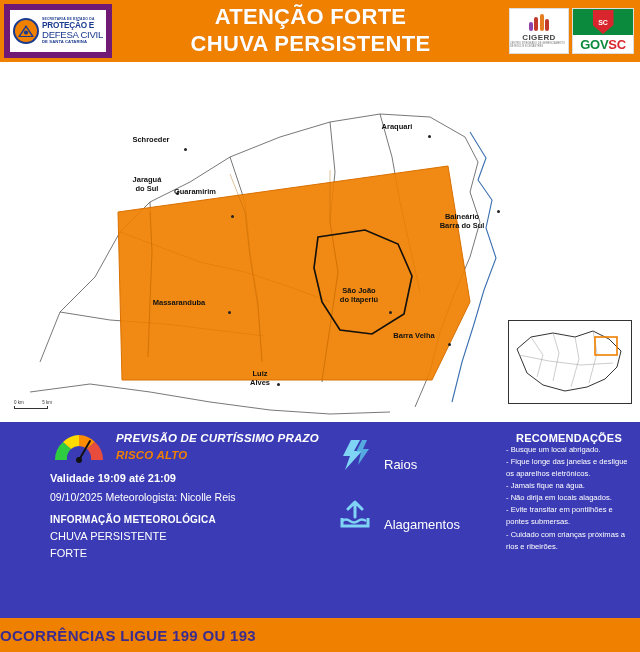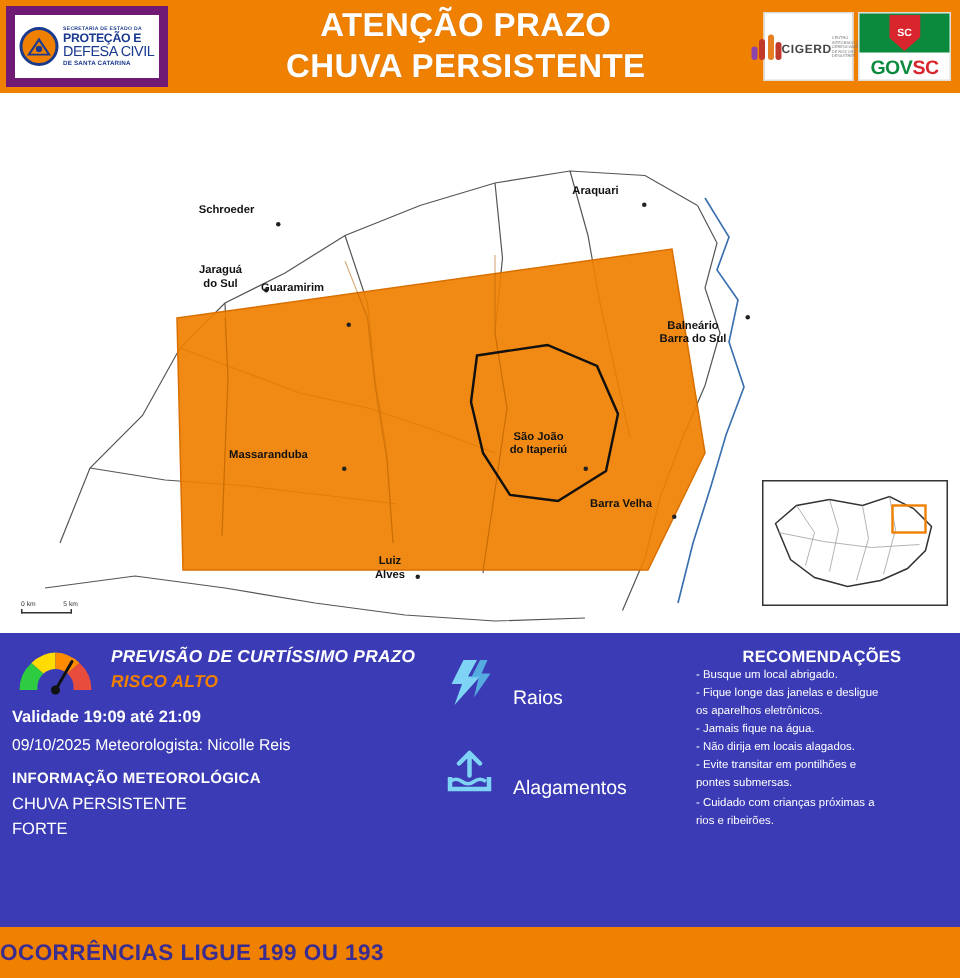--- a/index.html
+++ b/index.html
@@ -37,21 +37,21 @@
 
   .header-title {
     flex: 1; text-align: center; color: #ffffff;
     font-size: 22px; font-weight: bold; line-height: 1.22;
     letter-spacing: .3px; padding: 0 4px;
     text-shadow: 0 0 1px rgba(0,0,0,.15);
   }
   .logo-right { display: flex; align-items: center; margin-right: 6px; gap: 3px; }
   .cigerd {
     width: 60px; height: 46px; background: #ffffff; border: 1px solid #ddd;
-    display: flex; flex-direction: row; align-items: center; justify-content: center;
+    display: flex; flex-direction: column; align-items: center; justify-content: center;
   }
   .cigerd .mark { display: flex; gap: 1.5px; align-items: flex-end; height: 17px; }
   .cigerd .mark i { display: block; width: 4px; border-radius: 2px; background: #c0392b; }
   .cigerd .mark i:nth-child(1){ height: 9px; background:#8e44ad;}
   .cigerd .mark i:nth-child(2){ height: 14px; background:#c0392b;}
   .cigerd .mark i:nth-child(3){ height: 17px; background:#e67e22;}
   .cigerd .mark i:nth-child(4){ height: 12px; background:#c0392b;}
   .cigerd .nm { font-size: 8px; font-weight: bold; color: #444; letter-spacing: .4px; margin-top: 2px;}
   .cigerd .sub { font-size: 2.6px; color: #777; letter-spacing: 0px; }
   .govsc { width: 62px; height: 46px; background: #ffffff; border: 1px solid #ddd; }
@@ -89,20 +89,21 @@
   .inset {
     position: absolute; right: 8px; top: 258px; width: 124px; height: 84px;
     border: 1px solid #333; background: #ffffff;
   }
 
   
   .bottom {
     position: absolute; left: 0; top: 422px; width: 640px; height: 196px;
     background: #3b3bb5;
     display: flex;
+    padding-left: 42px;
   }
   .col-left { width: 290px; padding: 6px 8px 0 8px; color: #fff; position: relative;}
   .gauge-row { display: flex; align-items: flex-start; gap: 8px; }
   .gauge { width: 58px; height: 40px; position: relative; }
   .risk-title {
     font-size: 11.5px; font-style: italic; font-weight: bold; color: #ffffff;
     letter-spacing: .2px; margin-top: 4px;
   }
   .risk-level {
     font-size: 11.5px; font-style: italic; font-weight: bold; color: #f08000;
@@ -151,21 +152,21 @@
       </div>
       <div class="logo-text">
         <div class="l1">SECRETARIA DE ESTADO DA</div>
         <div class="l2">PROTEÇÃO E</div>
         <div class="l3">DEFESA CIVIL</div>
         <div class="l4">DE SANTA CATARINA</div>
       </div>
     </div>
 
     <div class="header-title">
-      <div>ATENÇÃO PRAZO</div>
+      <div>ATENÇÃO FORTE</div>
       <div>CHUVA PERSISTENTE</div>
     </div>
 
     <div class="logo-right">
       <div class="cigerd">
         <div class="mark">
             <i></i>
             <i></i>
             <i></i>
             <i></i>

